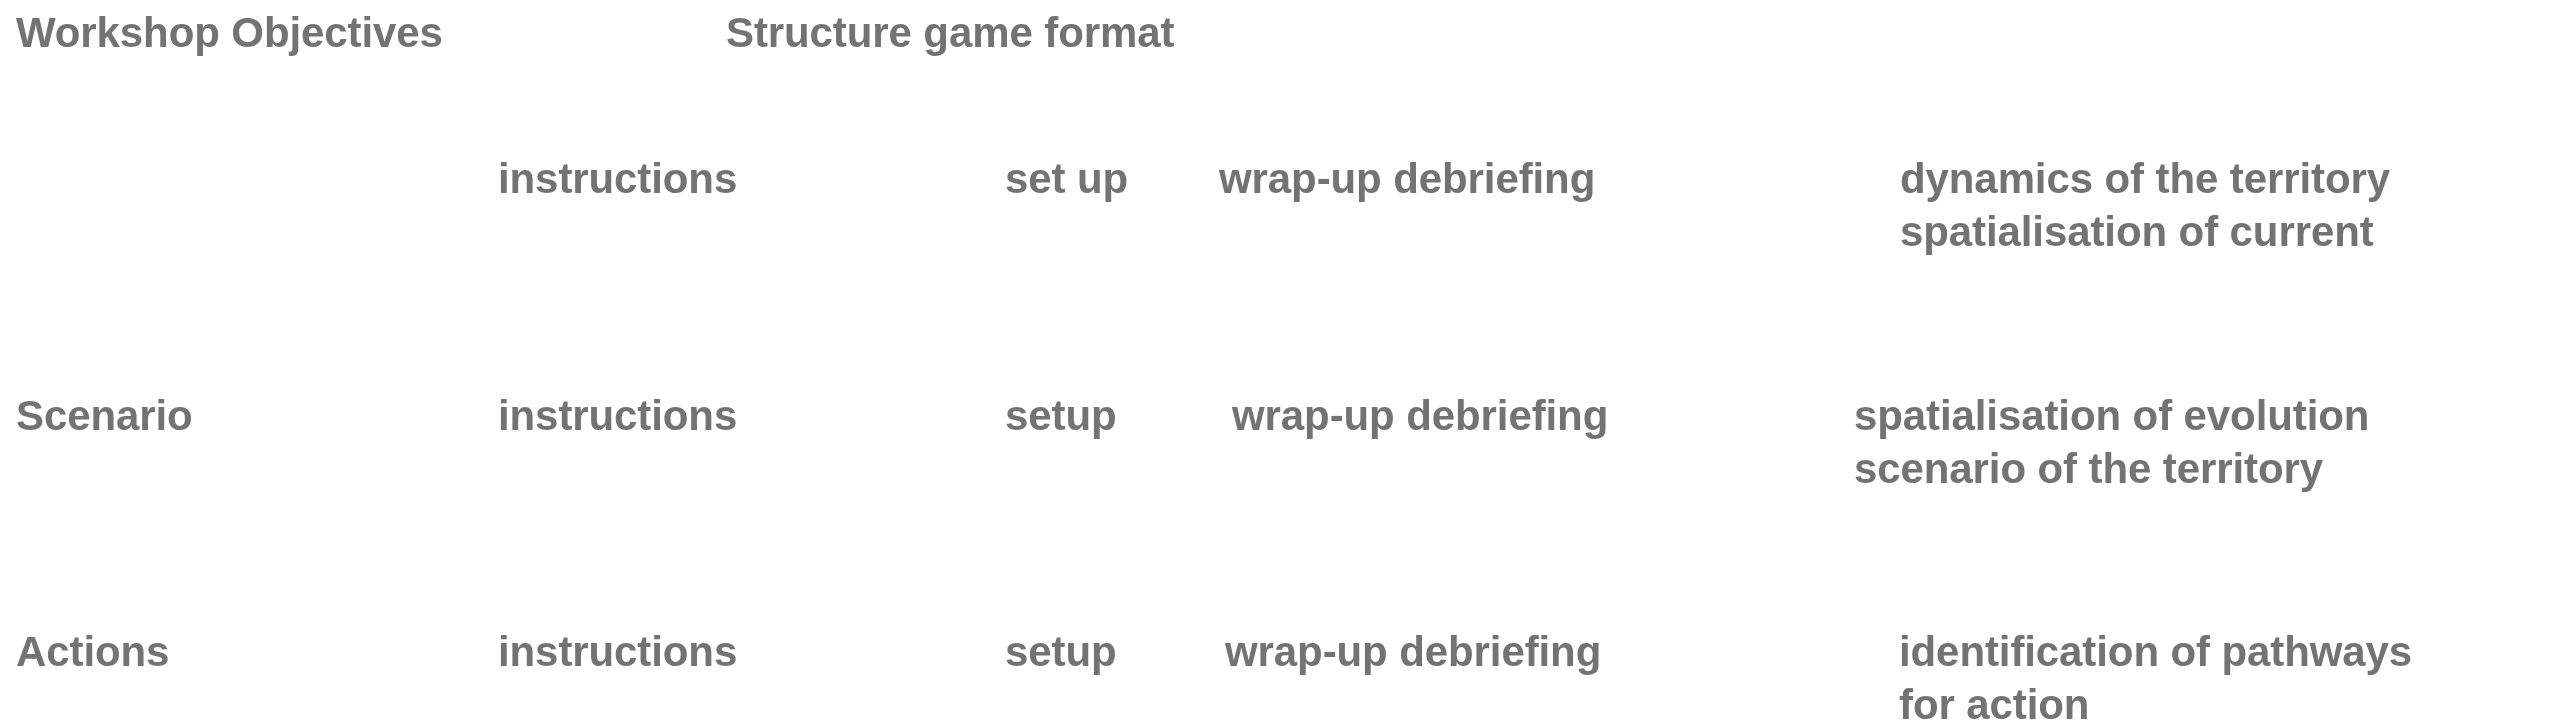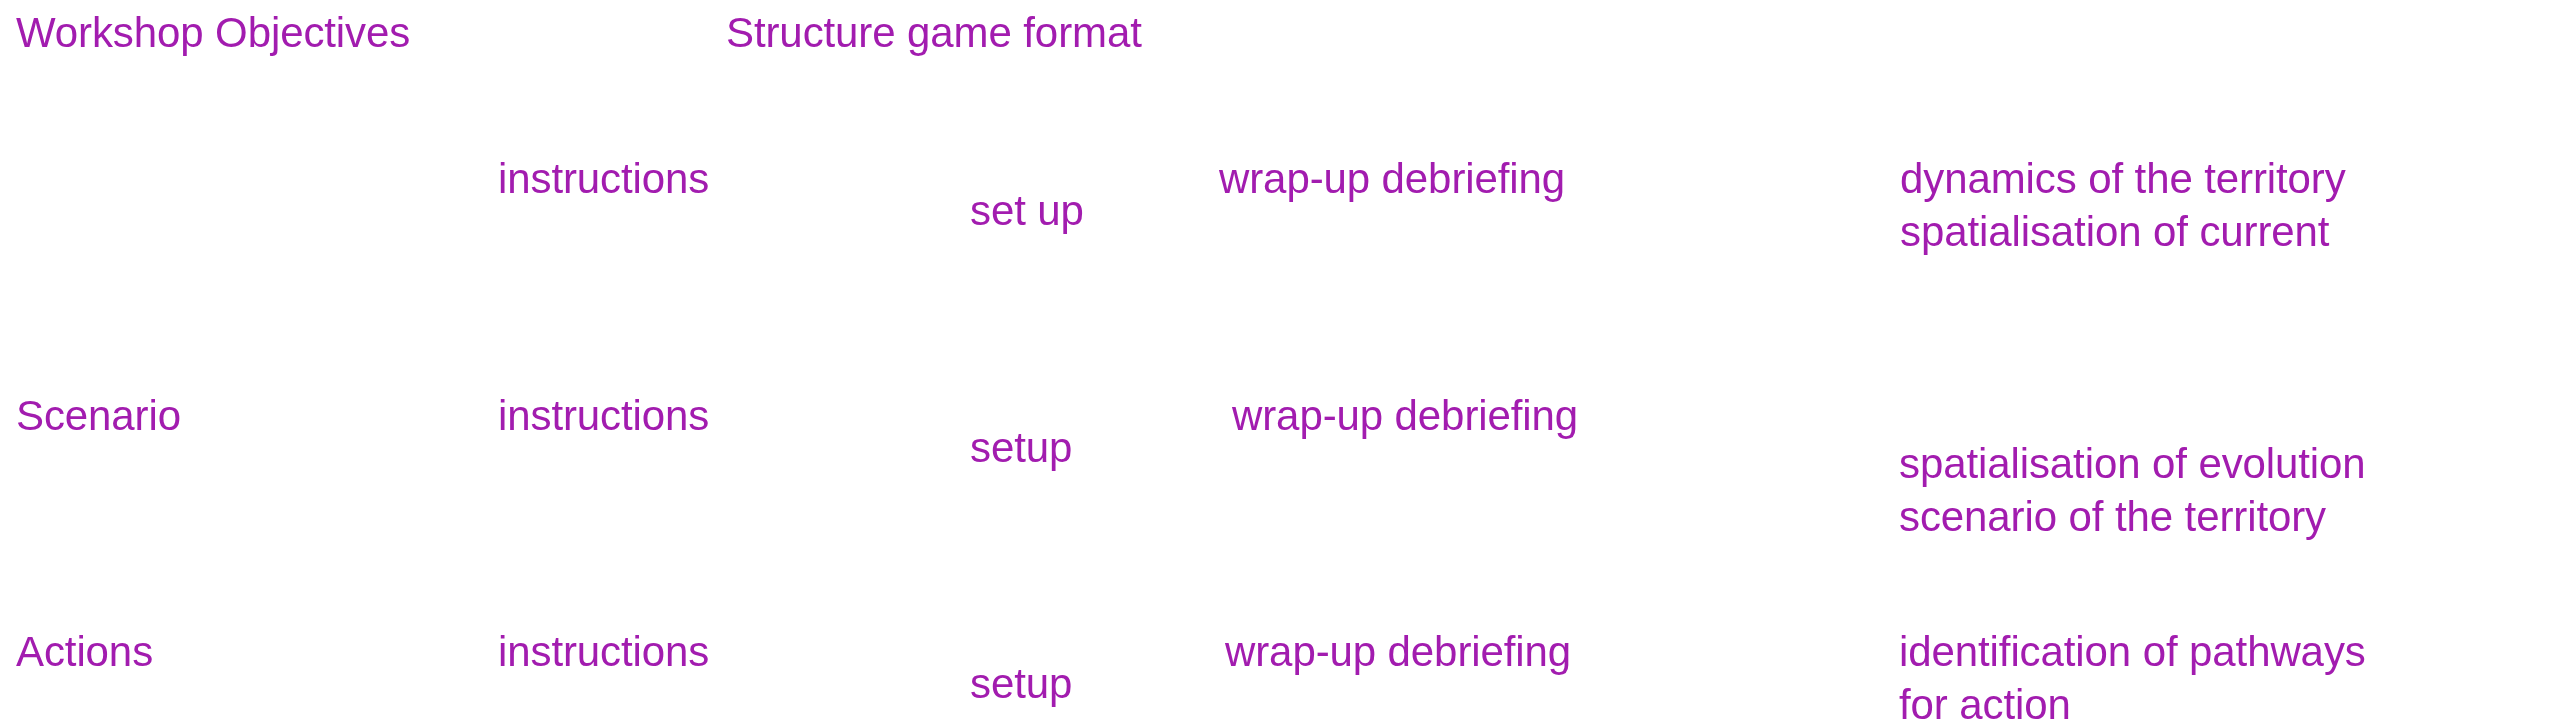--- a/index.html
+++ b/index.html
@@ -16,50 +16,50 @@
     position: relative;
     width: 2576px;
     height: 722px;
     background: #ffffff;
     overflow: hidden;
   }
   .cell {
     position: absolute;
     font-size: 42px;
     line-height: 53px;
-    font-weight: 400;
-    color: #a21caf;
+    font-weight: 700;
+    color: #737373;
     white-space: pre;
     letter-spacing: -0.1px;
   }
   .cell.wrapline { white-space: normal; }
   .cell .line { display: block; white-space: pre; }
 
   
   .col-objective { left: 16px; }
   .col-instructions { left: 498px; text-align: center; }
-  .col-setup { left: 970px; margin-top: 32px; }
+  .col-setup { left: 1005px; }
   .col-format { left: 1219px; }
   .col-outputs { left: 1900px; }
 
   
   .hdr { top: 5.7px; }
   .hdr-objectives { left: 16px; }
   .hdr-structure  { left: 726px; }
   .hdr-outputs    { left: 1931px; }
 
   
   .row1 { top: 152px; }
   .row2 { top: 389px; }
   .row3 { top: 625px; }
 
   
   .row2.col-format { left: 1232px; }
   .row3.col-format { left: 1225px; }
-  .row2.col-outputs { left: 1899px; margin-top: 48px; }
+  .row2.col-outputs { left: 1854px; }
   .row3.col-outputs { left: 1899px; }
 </style>
 </head>
 <body>
 
 <div id="page">
 
   <div class="cell hdr hdr-objectives">Workshop Objectives</div>
 
   <div class="cell hdr hdr-structure">Structure game format</div>

